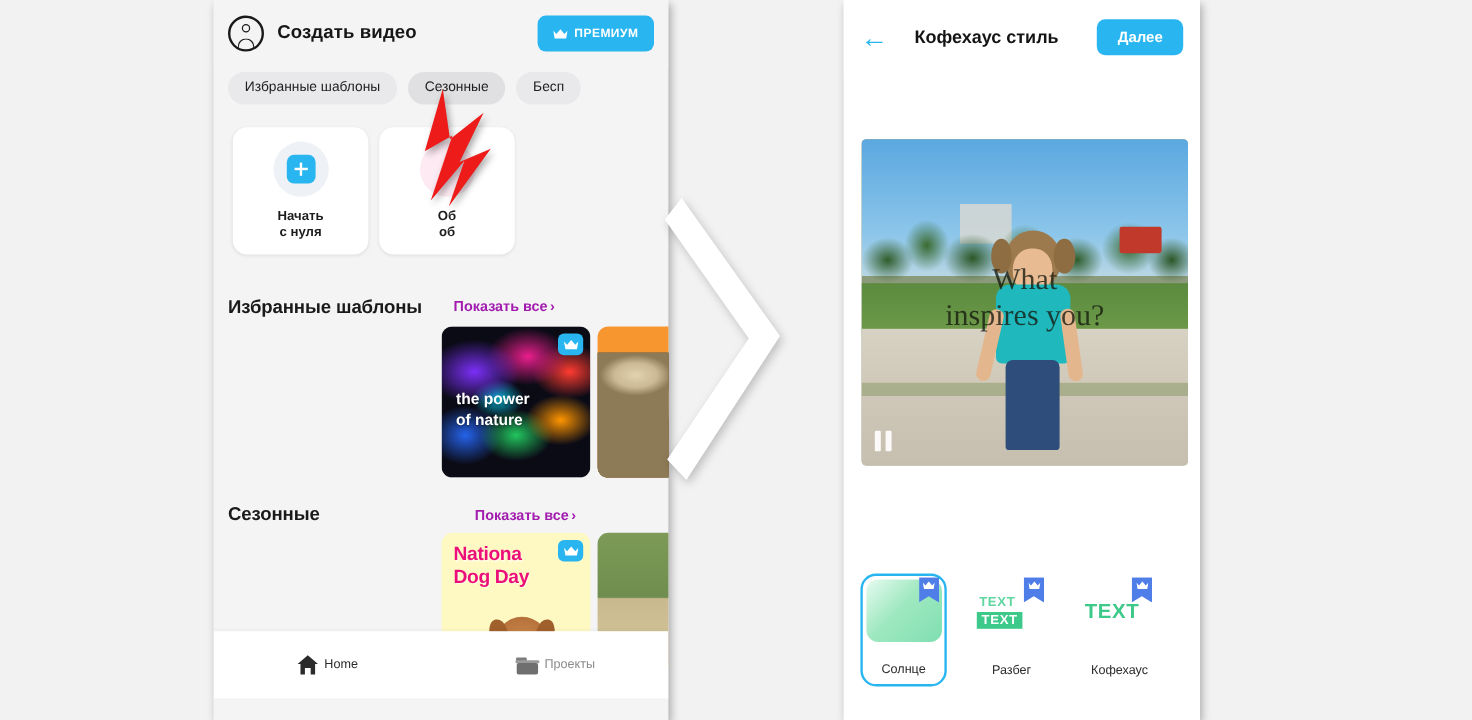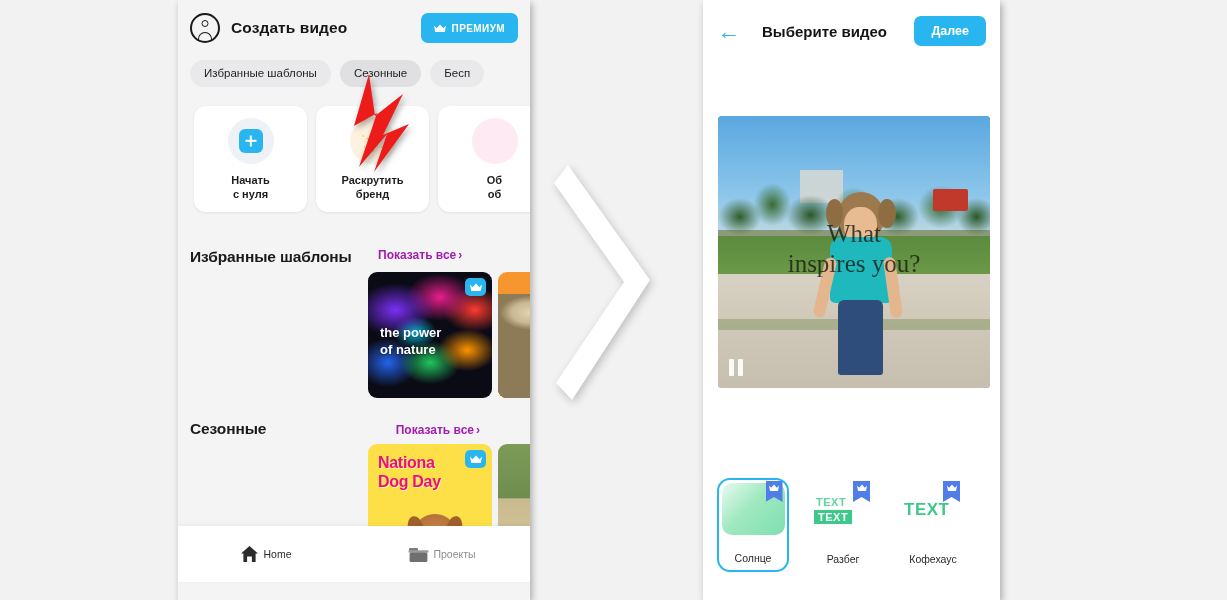--- a/index.html
+++ b/index.html
@@ -18,21 +18,21 @@
 
   
   .phone {
     position: absolute;
     background: #f4f4f5;
     overflow: hidden;
     box-shadow: 2px 3px 7px rgba(0,0,0,0.30);
   }
   #phone-left {
     left: 178px; top: 0px;
-    width: 352px; height: 600px;
+    width: 379px; height: 600px;
   }
   #phone-right {
     left: 703px; top: 0px;
     width: 297px; height: 600px;
     background: #ffffff;
   }
 
   
   .l-header {
     position: absolute;
@@ -268,21 +268,21 @@
     left: 0; top: 22px;
     width: 106px; height: 104px;
     background:
       radial-gradient(ellipse 30px 17px at 30% 18%, #e2d3af 0%, #cbb894 60%, #8d7a56 100%),
       radial-gradient(ellipse 28px 16px at 66% 40%, #ded0ad 0%, #c9b590 62%, #8a7753 100%),
       radial-gradient(ellipse 26px 16px at 32% 62%, #e0d2b0 0%, #c7b38e 62%, #877450 100%),
       radial-gradient(ellipse 24px 15px at 70% 78%, #dccfac 0%, #c5b18c 62%, #84714d 100%),
       #1b1b1b;
   }
   
-  .bg-dogday { background: #fde047; }
+  .bg-dogday { background: #fef9c3; }
   .dogday-title {
     position: absolute;
     left: 10px; top: 9px;
     color: #ec0f7a;
     font-size: 16px;
     font-weight: bold;
     line-height: 19px;
     letter-spacing: -0.3px;
     text-shadow: 1px 1px 0 rgba(255,255,255,0.55);
   }
@@ -586,39 +586,20 @@
     <div class="quick-card">
       <div class="qc-ico-wrap blue">
         <div class="plus-sq"></div>
       </div>
       <div class="qc-label">
         <span>Начать</span><br>
         <span>с нуля</span>
       </div>
     </div>
     <div class="quick-card">
-      <div class="qc-ico-wrap amber">
-        <svg width="26" height="26" viewBox="0 0 26 26">
-          <path d="M13 5 L14.7 10.3 L20.2 10.3 L15.8 13.6 L17.4 18.9 L13 15.6 L8.6 18.9 L10.2 13.6 L5.8 10.3 L11.3 10.3 Z" fill="#f5b731"></path>
-          <g fill="#f5b731">
-            <circle cx="13" cy="2.5" r="0.8"></circle>
-              <circle cx="23" cy="8" r="0.8"></circle>
-            <circle cx="21.5" cy="19" r="0.8"></circle>
-              <circle cx="4.5" cy="19" r="0.8"></circle>
-            <circle cx="3" cy="8" r="0.8"></circle>
-              <circle cx="13" cy="23" r="0.8"></circle>
-          </g>
-        </svg>
-      </div>
-      <div class="qc-label">
-        <span>Раскрутить</span><br>
-        <span>бренд</span>
-      </div>
-    </div>
-    <div class="quick-card">
       <div class="qc-ico-wrap pink"></div>
       <div class="qc-label">
         <span>Об</span><br>
         <span>об</span>
       </div>
     </div>
   </div>
 
   <div class="sec-head" id="featured-head">
     <span class="sec-title">Избранные шаблоны</span>
@@ -706,21 +687,21 @@
 <div id="chevron-arrow">
   <svg width="110" height="235" viewBox="0 0 110 235">
     <path d="M14 0 L96 115 L18 235 L2 218 L70 117 L0 18 Z" fill="#ffffff"></path>
   </svg>
 </div>
 
 <div class="phone" id="phone-right">
 
   <div class="r-header">
     <span class="back-arrow">←</span>
-    <span class="r-title">Выберите видео</span>
+    <span class="r-title">Кофехаус стиль</span>
     <button class="next-btn">Далее</button>
   </div>
 
   <div class="video-preview">
     <div class="vp-sky"></div>
     <div class="vp-bldg"></div>
     <div class="vp-trees"></div>
     <div class="vp-bus"></div>
     <div class="vp-grass"></div>
     <div class="vp-path">

